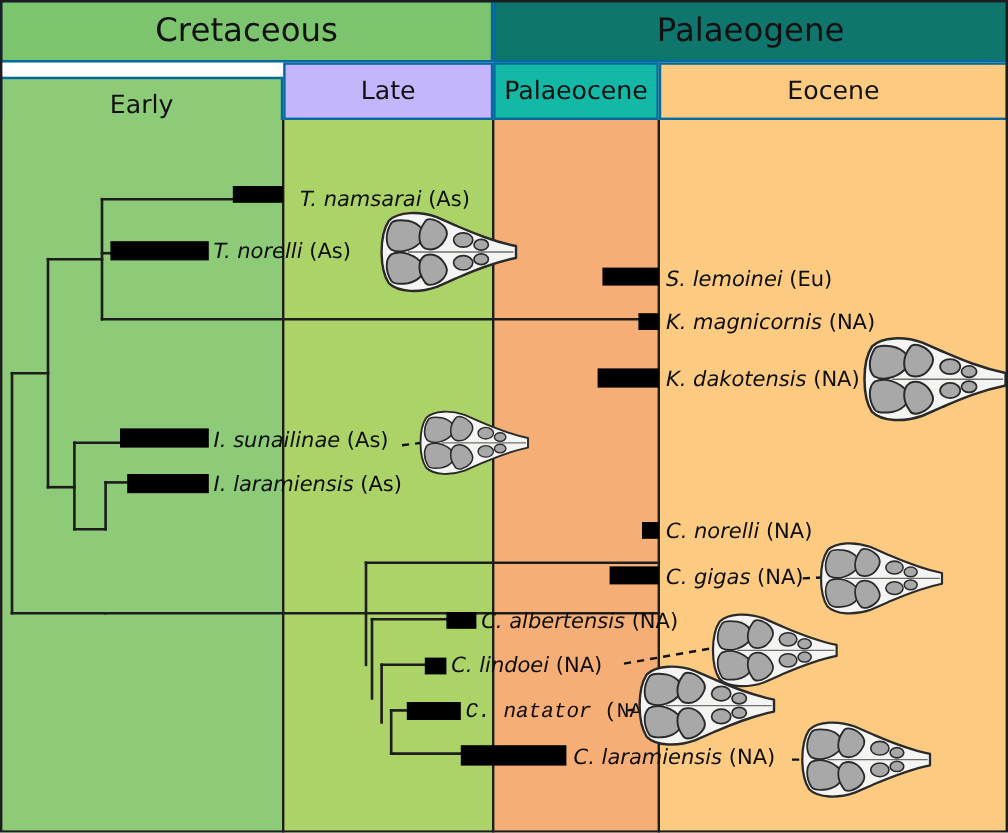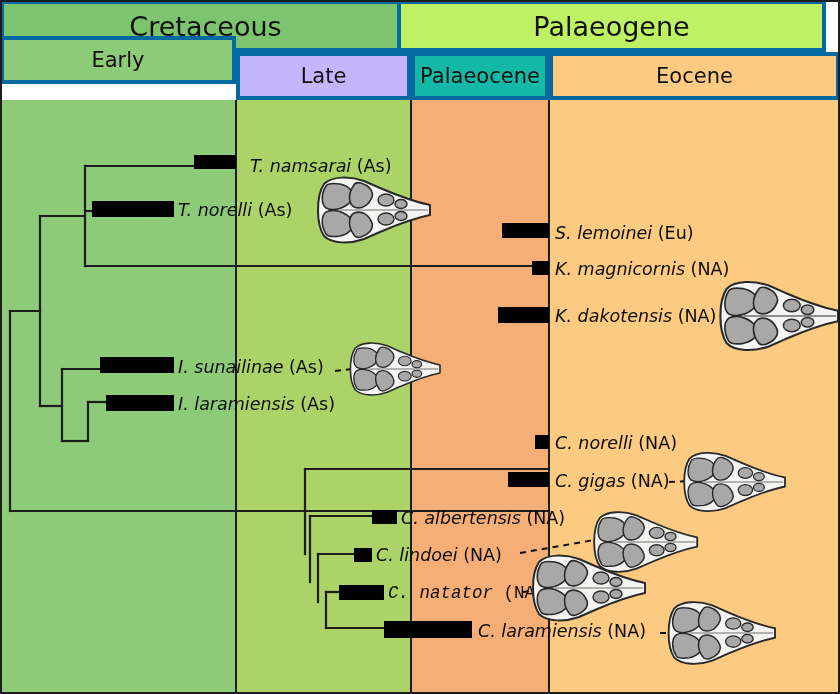--- a/index.html
+++ b/index.html
@@ -1,21 +1,21 @@
 <!DOCTYPE html>
 <html><head>
 <meta charset="utf-8">
 <style>
   html,body{margin:0;padding:0;background:#fff;}
   body{font-family:"DejaVu Sans","Liberation Sans",sans-serif;}
   #fig{
     position:relative;width:840px;height:694px;overflow:hidden;
     background:#fff;box-sizing:border-box;
   }
-  .band{position:absolute;box-sizing:border-box;border:4px solid #0369a1;}
+  .band{position:absolute;box-sizing:border-box;border:2px solid #0369a1;}
   .band .blabel{
     position:absolute;left:0;right:0;top:50%;transform:translateY(-50%);
     text-align:center;color:#111;line-height:1;
   }
   .era-label{font-size:27px;}
   .epoch-label{font-size:21px;}
   .plot{position:absolute;box-sizing:border-box;}
   .vline{position:absolute;background:#1d1d1d;width:2px;top:0;bottom:0;}
   svg.tree{position:absolute;left:0;top:0;}
   .taxon{
@@ -31,24 +31,24 @@
 </style>
 </head>
 <body>
 
 <div id="fig">
 
   <div id="bands">
       <div class="band" style="left: 0px; top: 0px; width: 411px; height: 52px; background: rgb(124, 196, 110);">
         <span class="blabel era-label">Cretaceous</span>
       </div>
-      <div class="band" style="left: 397px; top: 0px; width: 429px; height: 52px; background: #bef264;">
+      <div class="band" style="left: 411px; top: 0px; width: 429px; height: 52px; background: #0f766e;">
         <span class="blabel era-label">Palaeogene</span>
       </div>
-      <div class="band" style="left: 0px; top: 36px; width: 236px; height: 48px; background: rgb(142, 203, 120);">
+      <div class="band" style="left: 0px; top: 64px; width: 236px; height: 48px; background: rgb(142, 203, 120);">
         <span class="blabel epoch-label">Early</span>
       </div>
       <div class="band" style="left: 236px; top: 52px; width: 175px; height: 48px; background: #c4b5fd;">
         <span class="blabel epoch-label">Late</span>
       </div>
       <div class="band" style="left: 411px; top: 52px; width: 138px; height: 48px; background: #14b8a6;">
         <span class="blabel epoch-label">Palaeocene</span>
       </div>
       <div class="band" style="left: 549px; top: 52px; width: 291px; height: 48px; background: rgb(252, 202, 128);">
         <span class="blabel epoch-label">Eocene</span>

